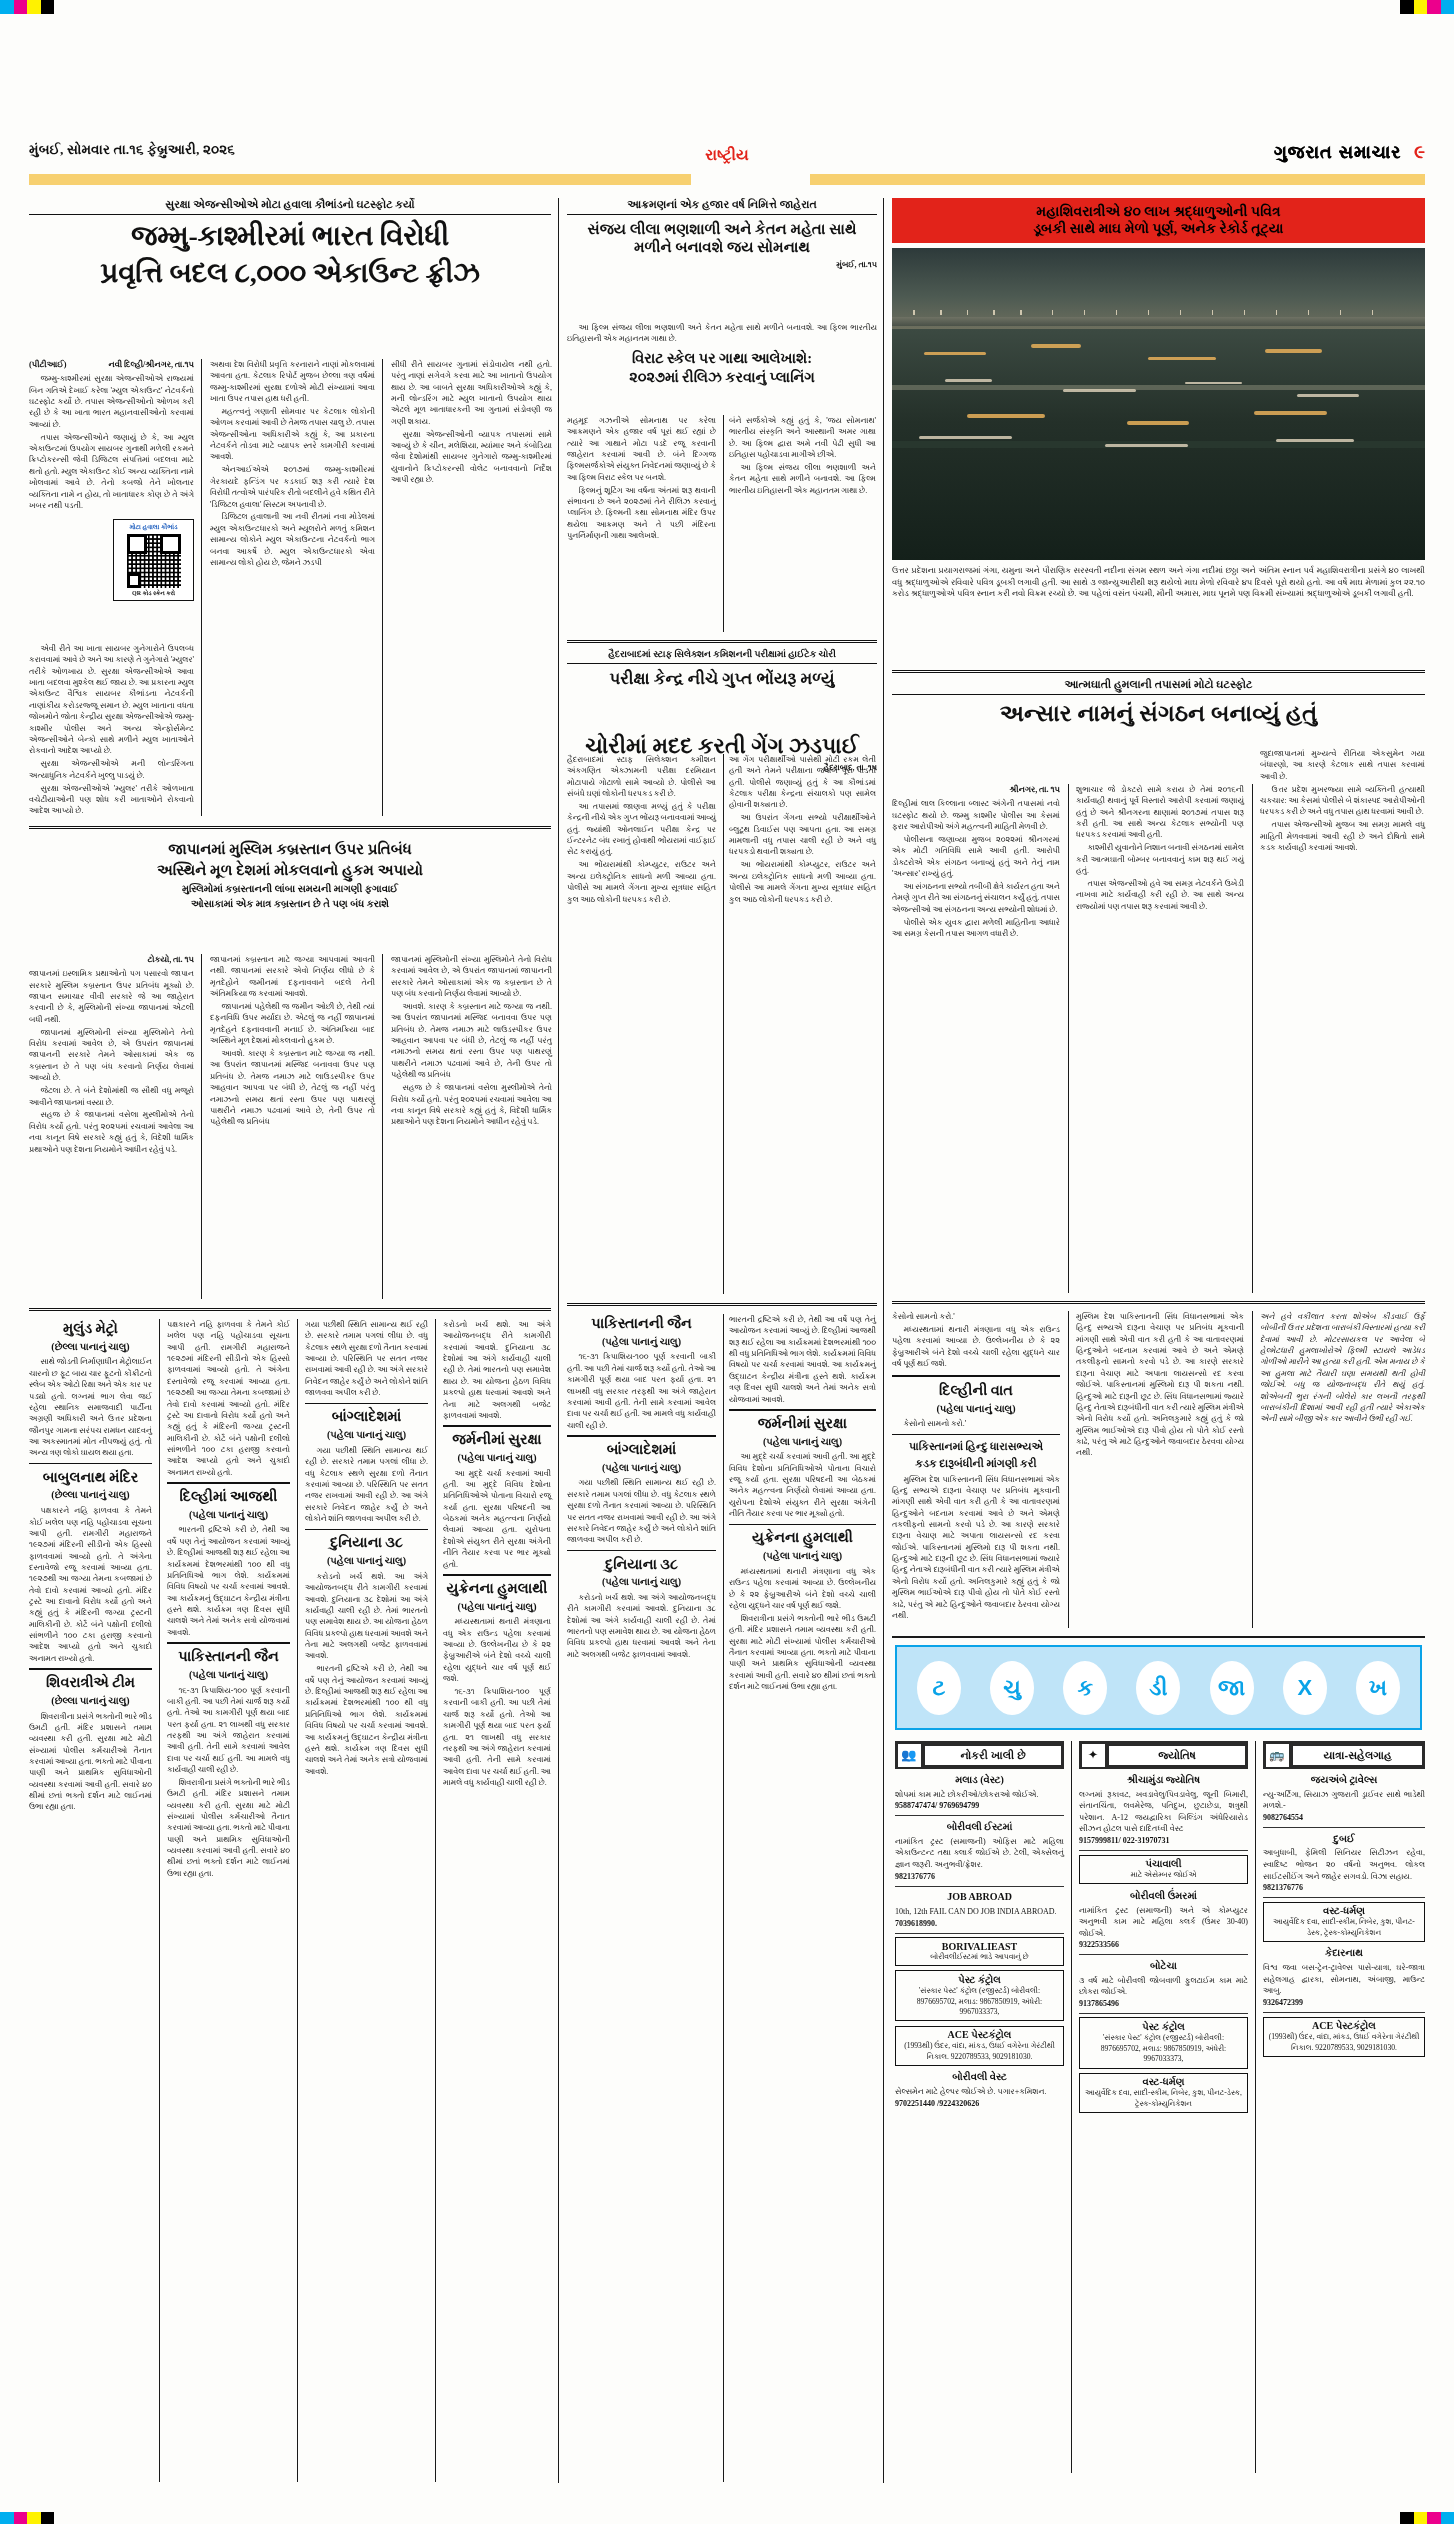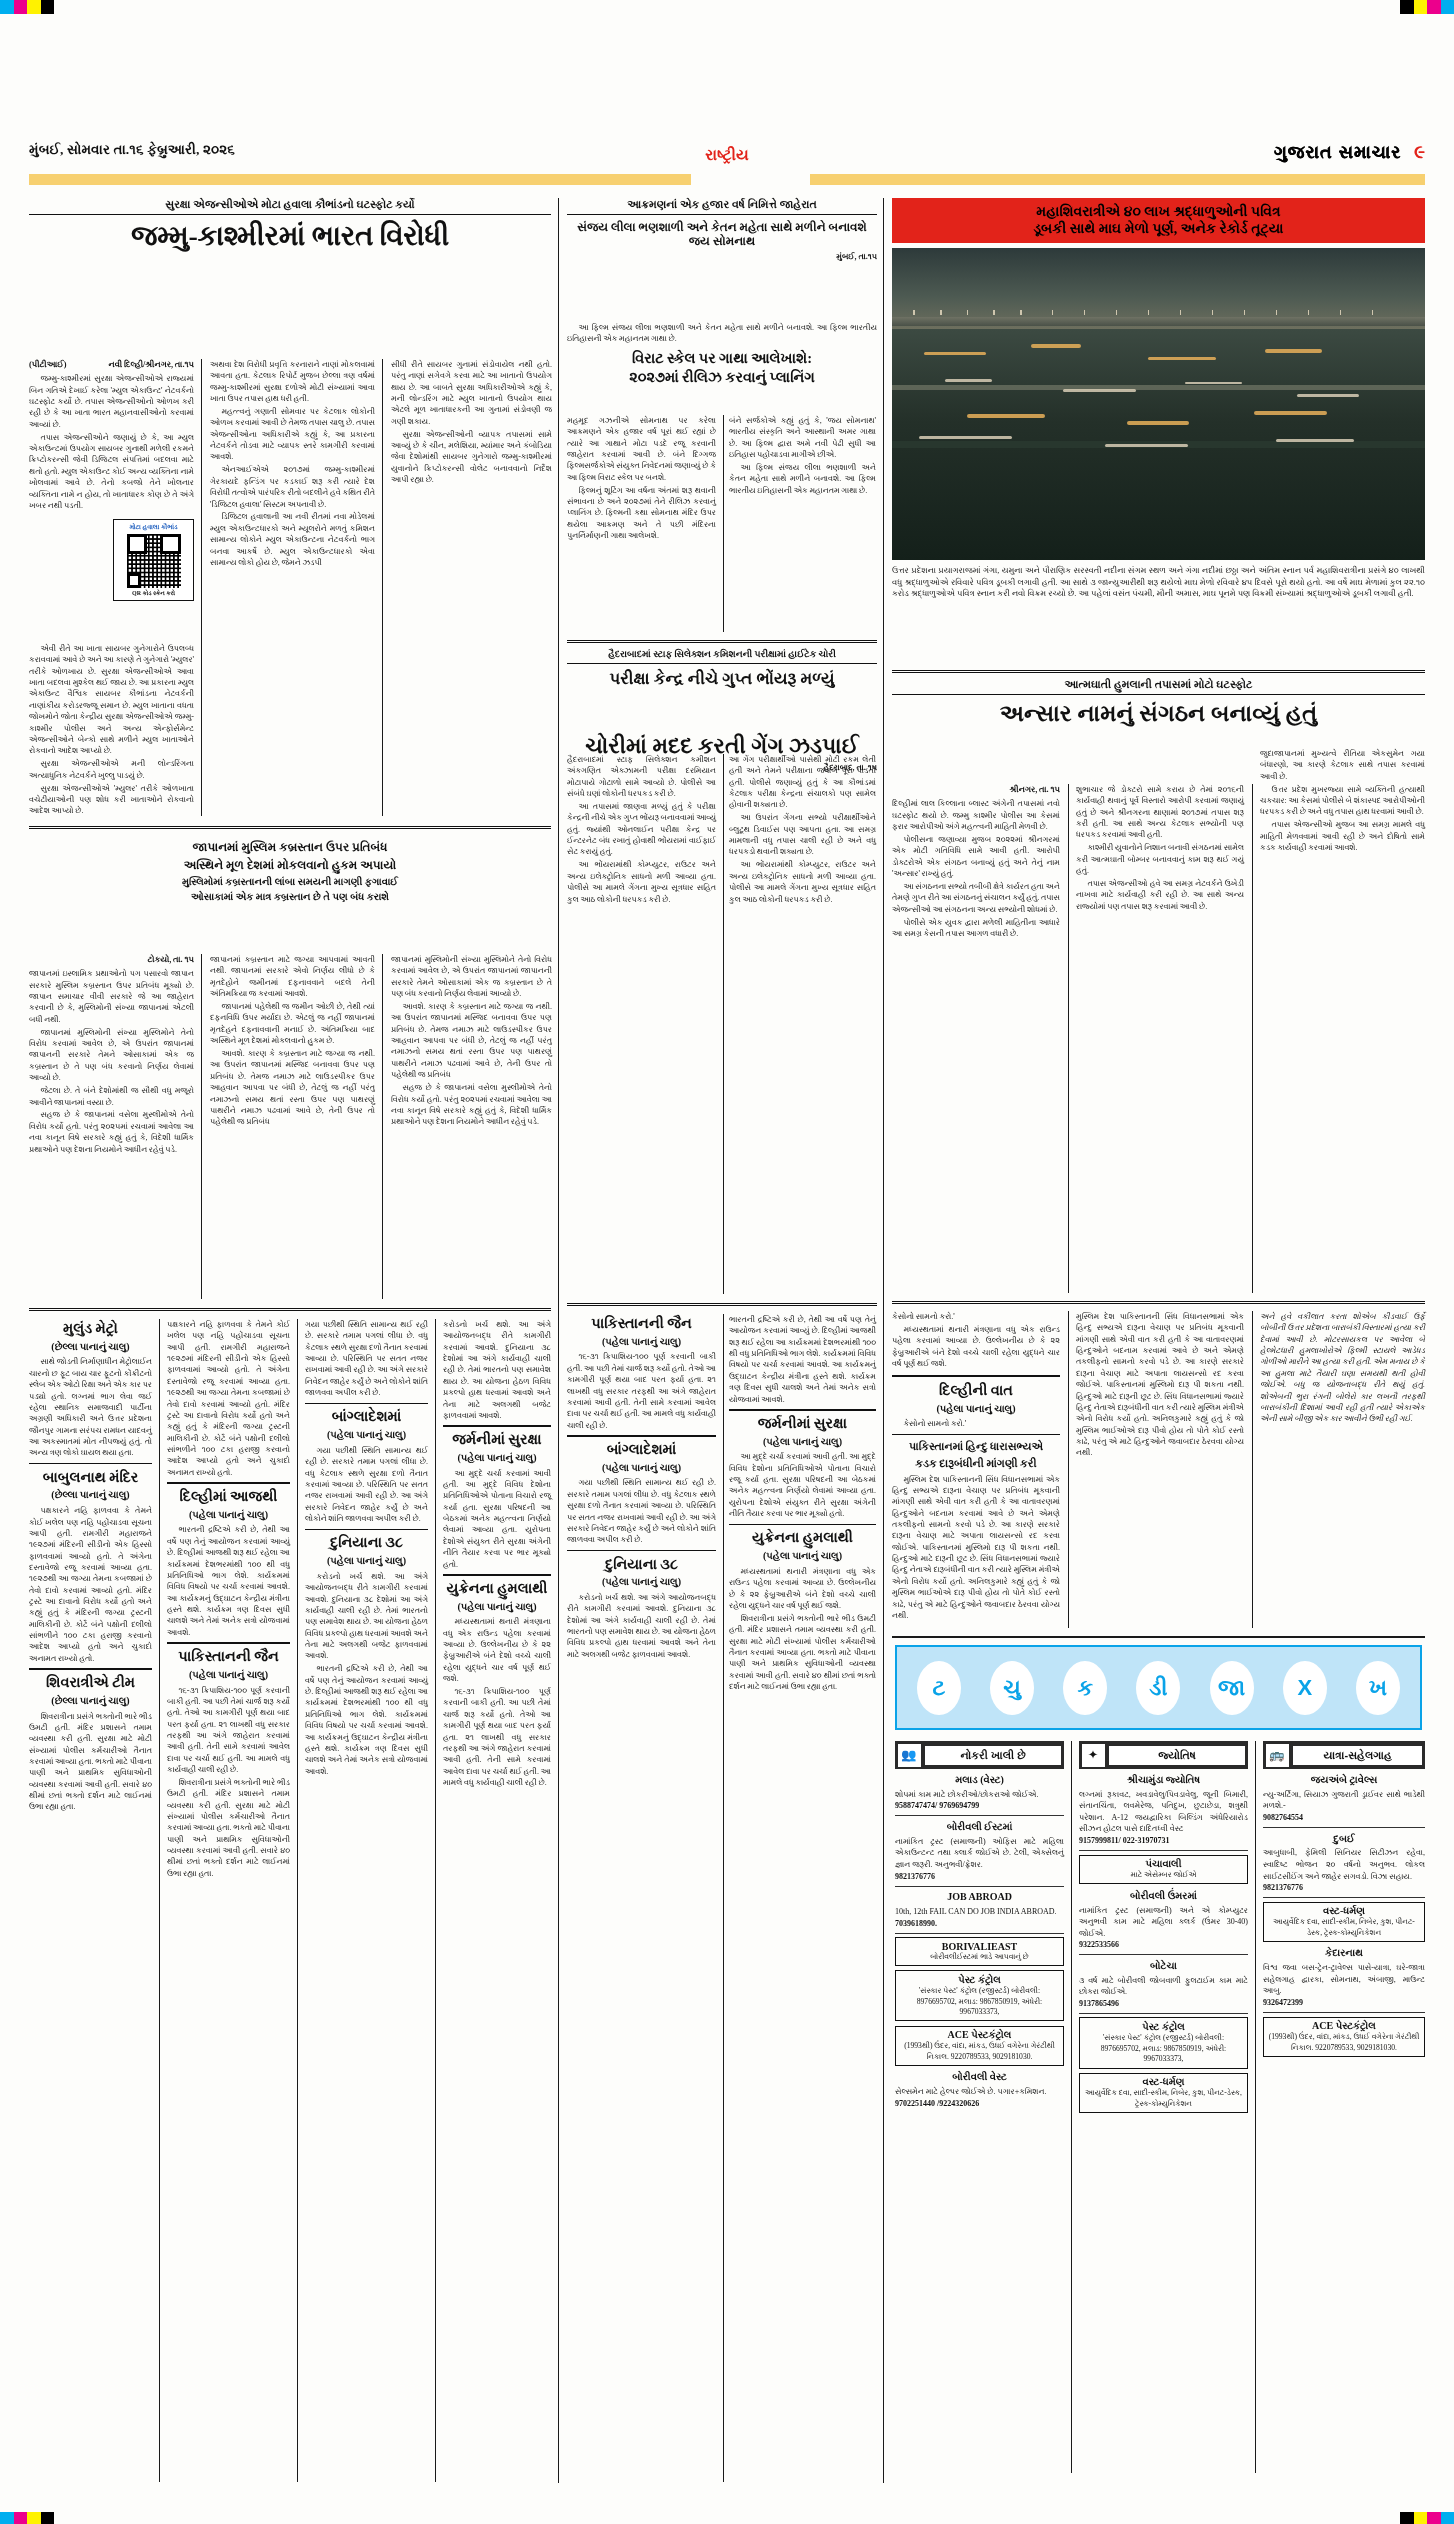--- a/index.html
+++ b/index.html
@@ -44,21 +44,21 @@
   .col p { margin:0 0 1.6px; text-indent:11.4px; }
   .col p.ni { text-indent:0; }
   .vrule { position:absolute; width:1px; background:#1a1a1a; }
   .hrule { position:absolute; height:1px; background:#1a1a1a; }
   .hrule.thick { height:2.1px; }
   .hrule.dbl { height:3.1px; border-top:1px solid #111; border-bottom:1px solid #111; background:transparent; }
 
   .kicker { font-size:11px; font-weight:700; text-align:center; border-bottom:1.6px solid #111;
             padding-bottom:2.6px; margin-bottom:4.7px; line-height:1.25; }
   .hl1 { font-size:28px; font-weight:800; text-align:center; line-height:1.16; letter-spacing:-0.3px; margin:2.1px 0 4.2px; }
-  .hl2 { font-size:12px; font-weight:800; text-align:center; line-height:1.2; margin:1.6px 0 3.6px; }
+  .hl2 { font-size:15px; font-weight:800; text-align:center; line-height:1.2; margin:1.6px 0 3.6px; }
   .hl3 { font-size:14.5px; font-weight:800; text-align:center; line-height:1.22; margin:1px 0 3.1px; }
   .sub-h { font-size:10px; font-weight:700; text-align:center; line-height:1.26; margin:1px 0 3.1px; }
   .byline { font-size:8.3px; font-weight:700; display:flex; justify-content:space-between; margin-bottom:2.6px; }
 
   
   .redbar { position:absolute; background:#e2231a; color:#000000; font-weight:800;
             text-align:center; line-height:1.22; font-size:14px; padding:4.7px 6.2px 5.7px; }
 
   
   .photo { position:absolute; overflow:hidden; background:#1d2a24; }
@@ -145,20 +145,21 @@
       <div class="pageno">૯</div>
     </div>
   </div>
   <div class="section-tag">રાષ્ટ્રીય</div>
   <div class="gold-rule gold-l"></div>
   <div class="gold-rule gold-r"></div>
 
   <div style="position:absolute;left:29px;top:198px;width:522px;">
     <div class="kicker">સુરક્ષા એજન્સીઓએ મોટા હવાલા કૌભાંડનો ઘટસ્ફોટ કર્યો</div>
     <div class="hl1">જમ્મુ-કાશ્મીરમાં ભારત વિરોધી</div>
+    <div class="hl1">પ્રવૃત્તિ બદલ ૮,૦૦૦ એકાઉન્ટ ફ્રીઝ</div>
     <div class="hrule" style="position:relative;height:0;"></div>
   </div>
 
   <div class="col" style="left:29px;top:359px;width:165px;">
     <div class="byline">
       <span>(પીટીઆઈ)</span>
       <span>નવી દિલ્હી/શ્રીનગર, તા.૧૫</span>
     </div>
     <p>જમ્મુ-કાશ્મીરમાં સુરક્ષા એજન્સીઓએ રાજ્યમાં બિન ગતિએ દેખાઈ કરેલા 'મ્યુલ એકાઉન્ટ' નેટવર્કનો ઘટસ્ફોટ કર્યો છે. તપાસ એજન્સીઓનો ઓળખ કરી રહી છે કે આ ખાતા ભારત મહાનવાસીઓનો કરવામાં આવ્યાં છે.</p>
     <p>તપાસ એજન્સીઓને જણાયું છે કે, આ મ્યુલ એકાઉન્ટમાં ઉપયોગ સાયબર ગુનાથી મળેલી રકમને ક્રિપ્ટોકરન્સી જેવી ડિજિટલ સંપત્તિમાં બદલવા માટે થતો હતો. મ્યુલ એકાઉન્ટ કોઈ અન્ય વ્યક્તિના નામે ખોલવામાં આવે છે. તેનો કબજો તેને ખોલનાર વ્યક્તિના નામે ન હોય, તો ખાતાધારક કોણ છે તે અંગે ખબર નથી પડતી.</p>

